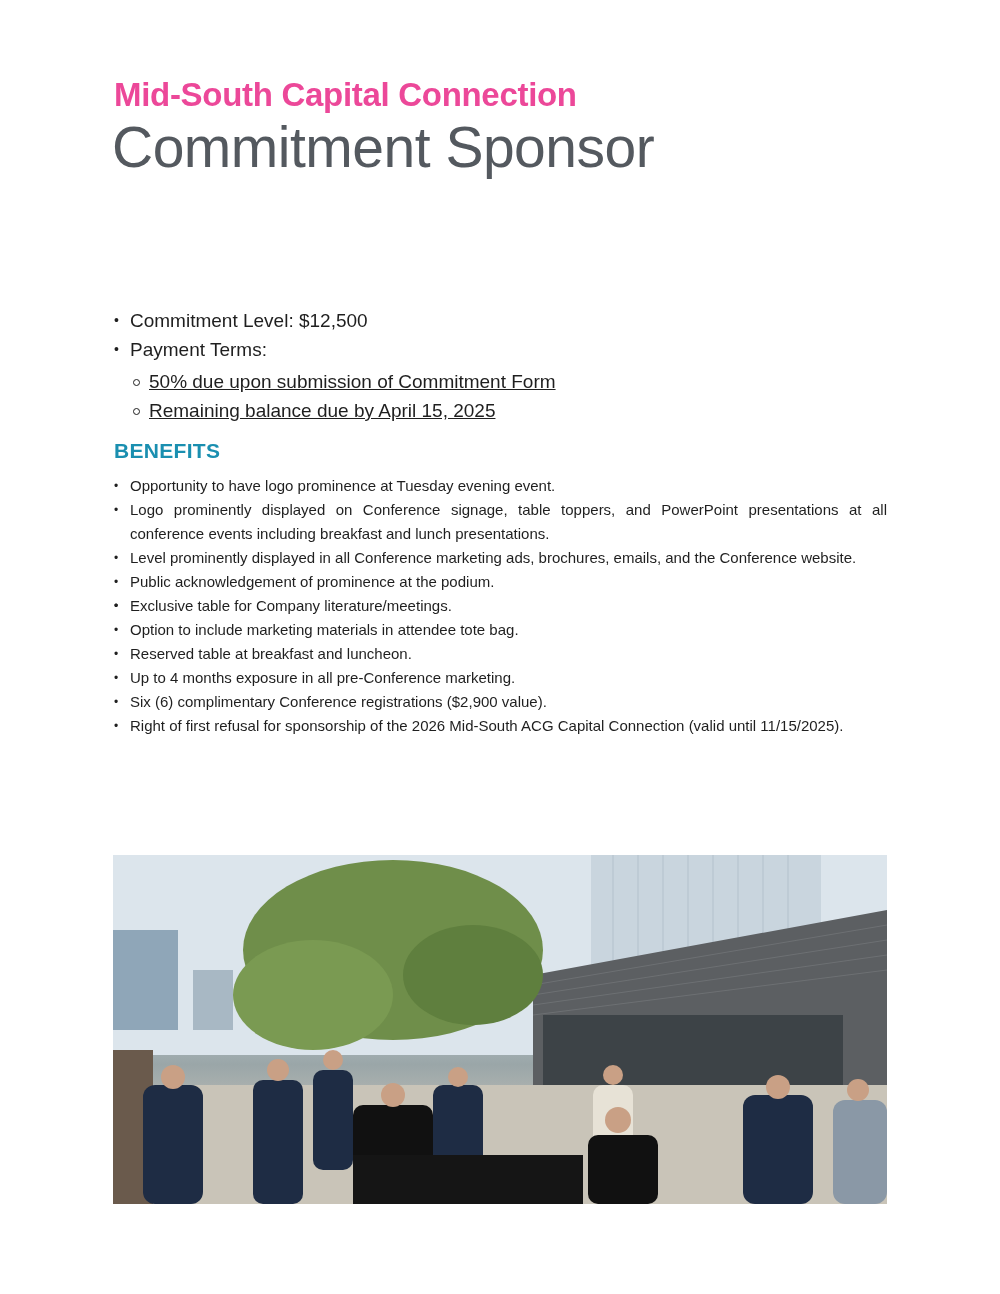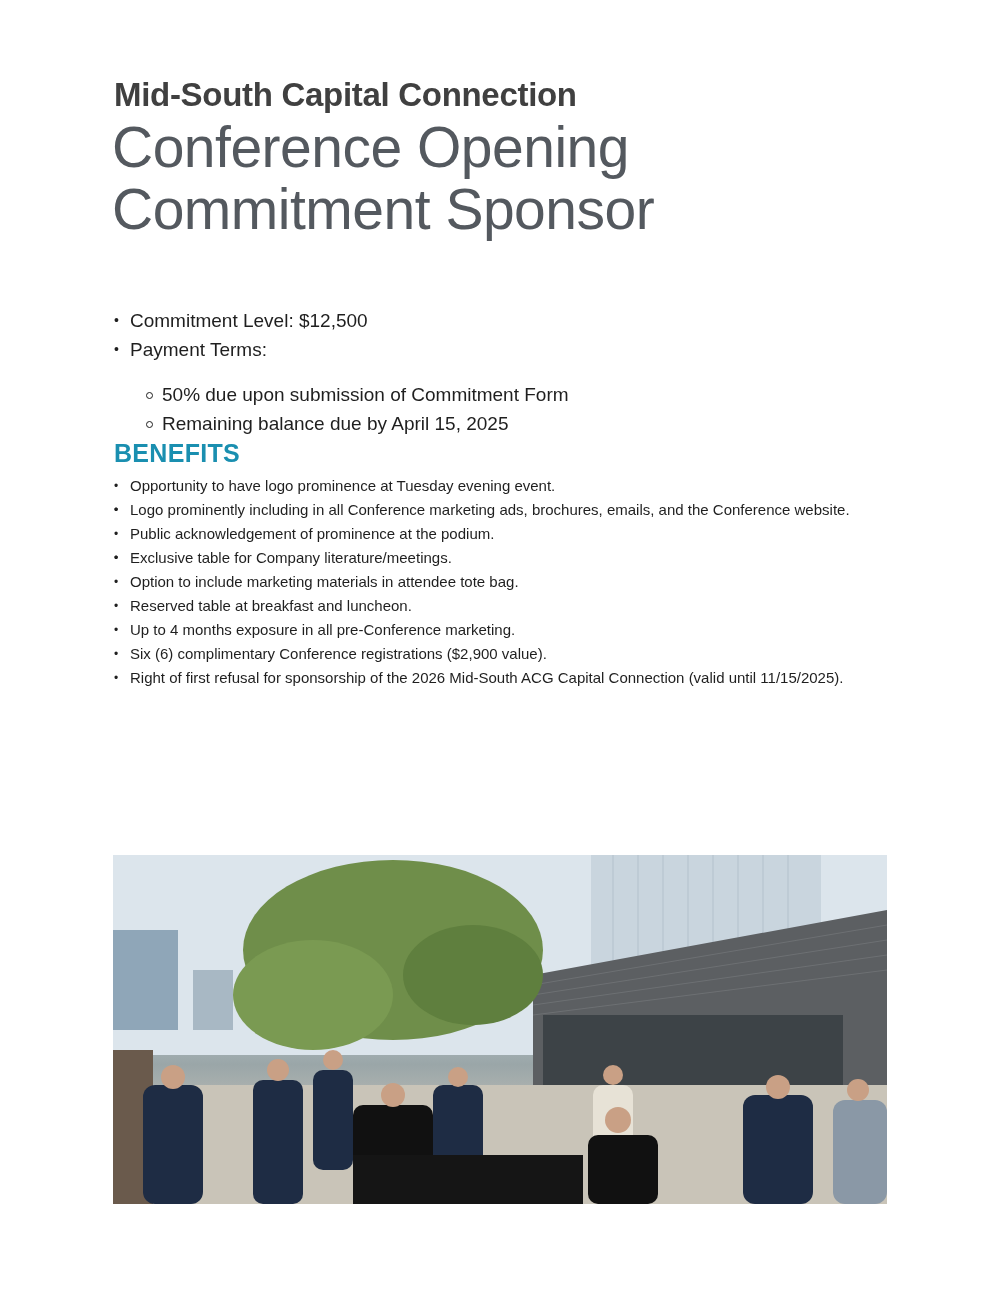--- a/index.html
+++ b/index.html
@@ -1,47 +1,46 @@
 <!DOCTYPE html>
 <html><head>
 <meta charset="utf-8">
 <style>
   html, body { margin: 0; padding: 0; background: #ffffff; }
   body { width: 1000px; height: 1294px; position: relative; overflow: hidden;
          font-family: "Liberation Sans", sans-serif; color: #1f1f1f; }
   .page { position: absolute; left: 114px; top: 0; width: 773px; }
   .subtitle { position: absolute; top: 76px; left: 0; font-size: 33px; font-weight: bold;
-              color: #404040; letter-spacing: -0.3px; white-space: nowrap; }
+              color: #ec4899; letter-spacing: -0.3px; white-space: nowrap; }
   .title { position: absolute; top: 116px; left: -2px; font-size: 57px; line-height: 62px;
            color: #54595f; font-weight: normal; letter-spacing: -0.5px; }
   .title div { white-space: nowrap; }
   .terms { position: absolute; top: 306px; left: 0; list-style: none; margin: 0; padding: 0; font-size: 19px; }
   .terms li { position: relative; padding-left: 16px; line-height: 29px; white-space: nowrap; }
   .terms li .dot { position: absolute; left: 0; top: 0; font-size: 14px; }
   .terms b { font-weight: normal; }
-  .subterms { list-style: none; margin: 16px; padding: 0; }
+  .subterms { list-style: none; margin: 3px; padding: 0; text-decoration: underline; }
   .subterms li { padding-left: 32px; position: relative; }
   .subterms li .ring { position: absolute; left: 16px; top: 12px; width: 5px; height: 5px;
                        border: 1px solid #1f1f1f; border-radius: 50%; }
-  .benefits-heading { position: absolute; top: 439px; left: 0; font-size: 25px; font-weight: bold;
+  .benefits-heading { position: absolute; top: 439px; left: 0; font-size: 21px; font-weight: bold;
                       color: #1a8fb0; letter-spacing: 0.3px; }
   .benefits { position: absolute; top: 474px; left: 0; width: 773px; list-style: none; margin: 0; padding: 0;
               font-size: 15px; line-height: 24px; }
   .benefits li { position: relative; padding-left: 16px; text-align: justify; }
   .benefits li .dot { position: absolute; left: 0; top: 0; font-size: 12px; }
   .photo { position: absolute; left: 113px; top: 855px; width: 774px; height: 349px; overflow: hidden;
            background: linear-gradient(180deg, #d9e3ea 0%, #c9d6df 35%, #9aa6a8 60%, #c8c4ba 80%, #b8b3aa 100%); }
 </style>
 </head>
 <body>
 
 <div class="page">
   <div class="subtitle">Mid-South Capital Connection</div>
   <div class="title">
-    <div>Conference Opening</div>
     <div>Commitment Sponsor</div>
   </div>
 
   <ul class="terms">
     <li>
       <span class="dot">•</span>
       <b>Commitment Level:</b><span> $12,500</span>
     </li>
     <li>
       <span class="dot">•</span>
@@ -52,22 +51,22 @@
         <li><span class="ring"></span><span>50% due upon submission of Commitment Form</span></li>
         <li><span class="ring"></span><span>Remaining balance due by April 15, 2025</span></li>
       </ul>
     </li>
   </ul>
 
   <div class="benefits-heading">BENEFITS</div>
 
   <ul class="benefits">
     <li><span class="dot">•</span><span>Opportunity to have logo prominence at Tuesday evening event.</span></li>
-    <li><span class="dot">•</span></li>
-    <li><span class="dot">•</span><span>Logo prominently including in all Conference marketing ads, brochures, emails, and the Conference website.</span></li>
+    <li><span class="dot">•</span><span>Logo prominently displayed on Conference signage, table toppers, and PowerPoint presentations at all conference events including breakfast and lunch presentations.</span></li>
+    <li><span class="dot">•</span><span>Level prominently displayed in all Conference marketing ads, brochures, emails, and the Conference website.</span></li>
     <li><span class="dot">•</span><span>Public acknowledgement of prominence at the podium.</span></li>
     <li><span class="dot">•</span></li>
     <li><span class="dot">•</span><span>Exclusive table for Company literature/meetings.</span></li>
     <li><span class="dot">•</span><span>Option to include marketing materials in attendee tote bag.</span></li>
     <li><span class="dot">•</span><span>Reserved table at breakfast and luncheon.</span></li>
     <li><span class="dot">•</span><span>Up to 4 months exposure in all pre-Conference marketing.</span></li>
     <li><span class="dot">•</span><span>Six (6) complimentary Conference registrations ($2,900 value).</span></li>
     <li><span class="dot">•</span><span>Right of first refusal for sponsorship of the 2026 Mid-South ACG Capital Connection (valid until 11/15/2025).</span></li>
   </ul>
 </div>

